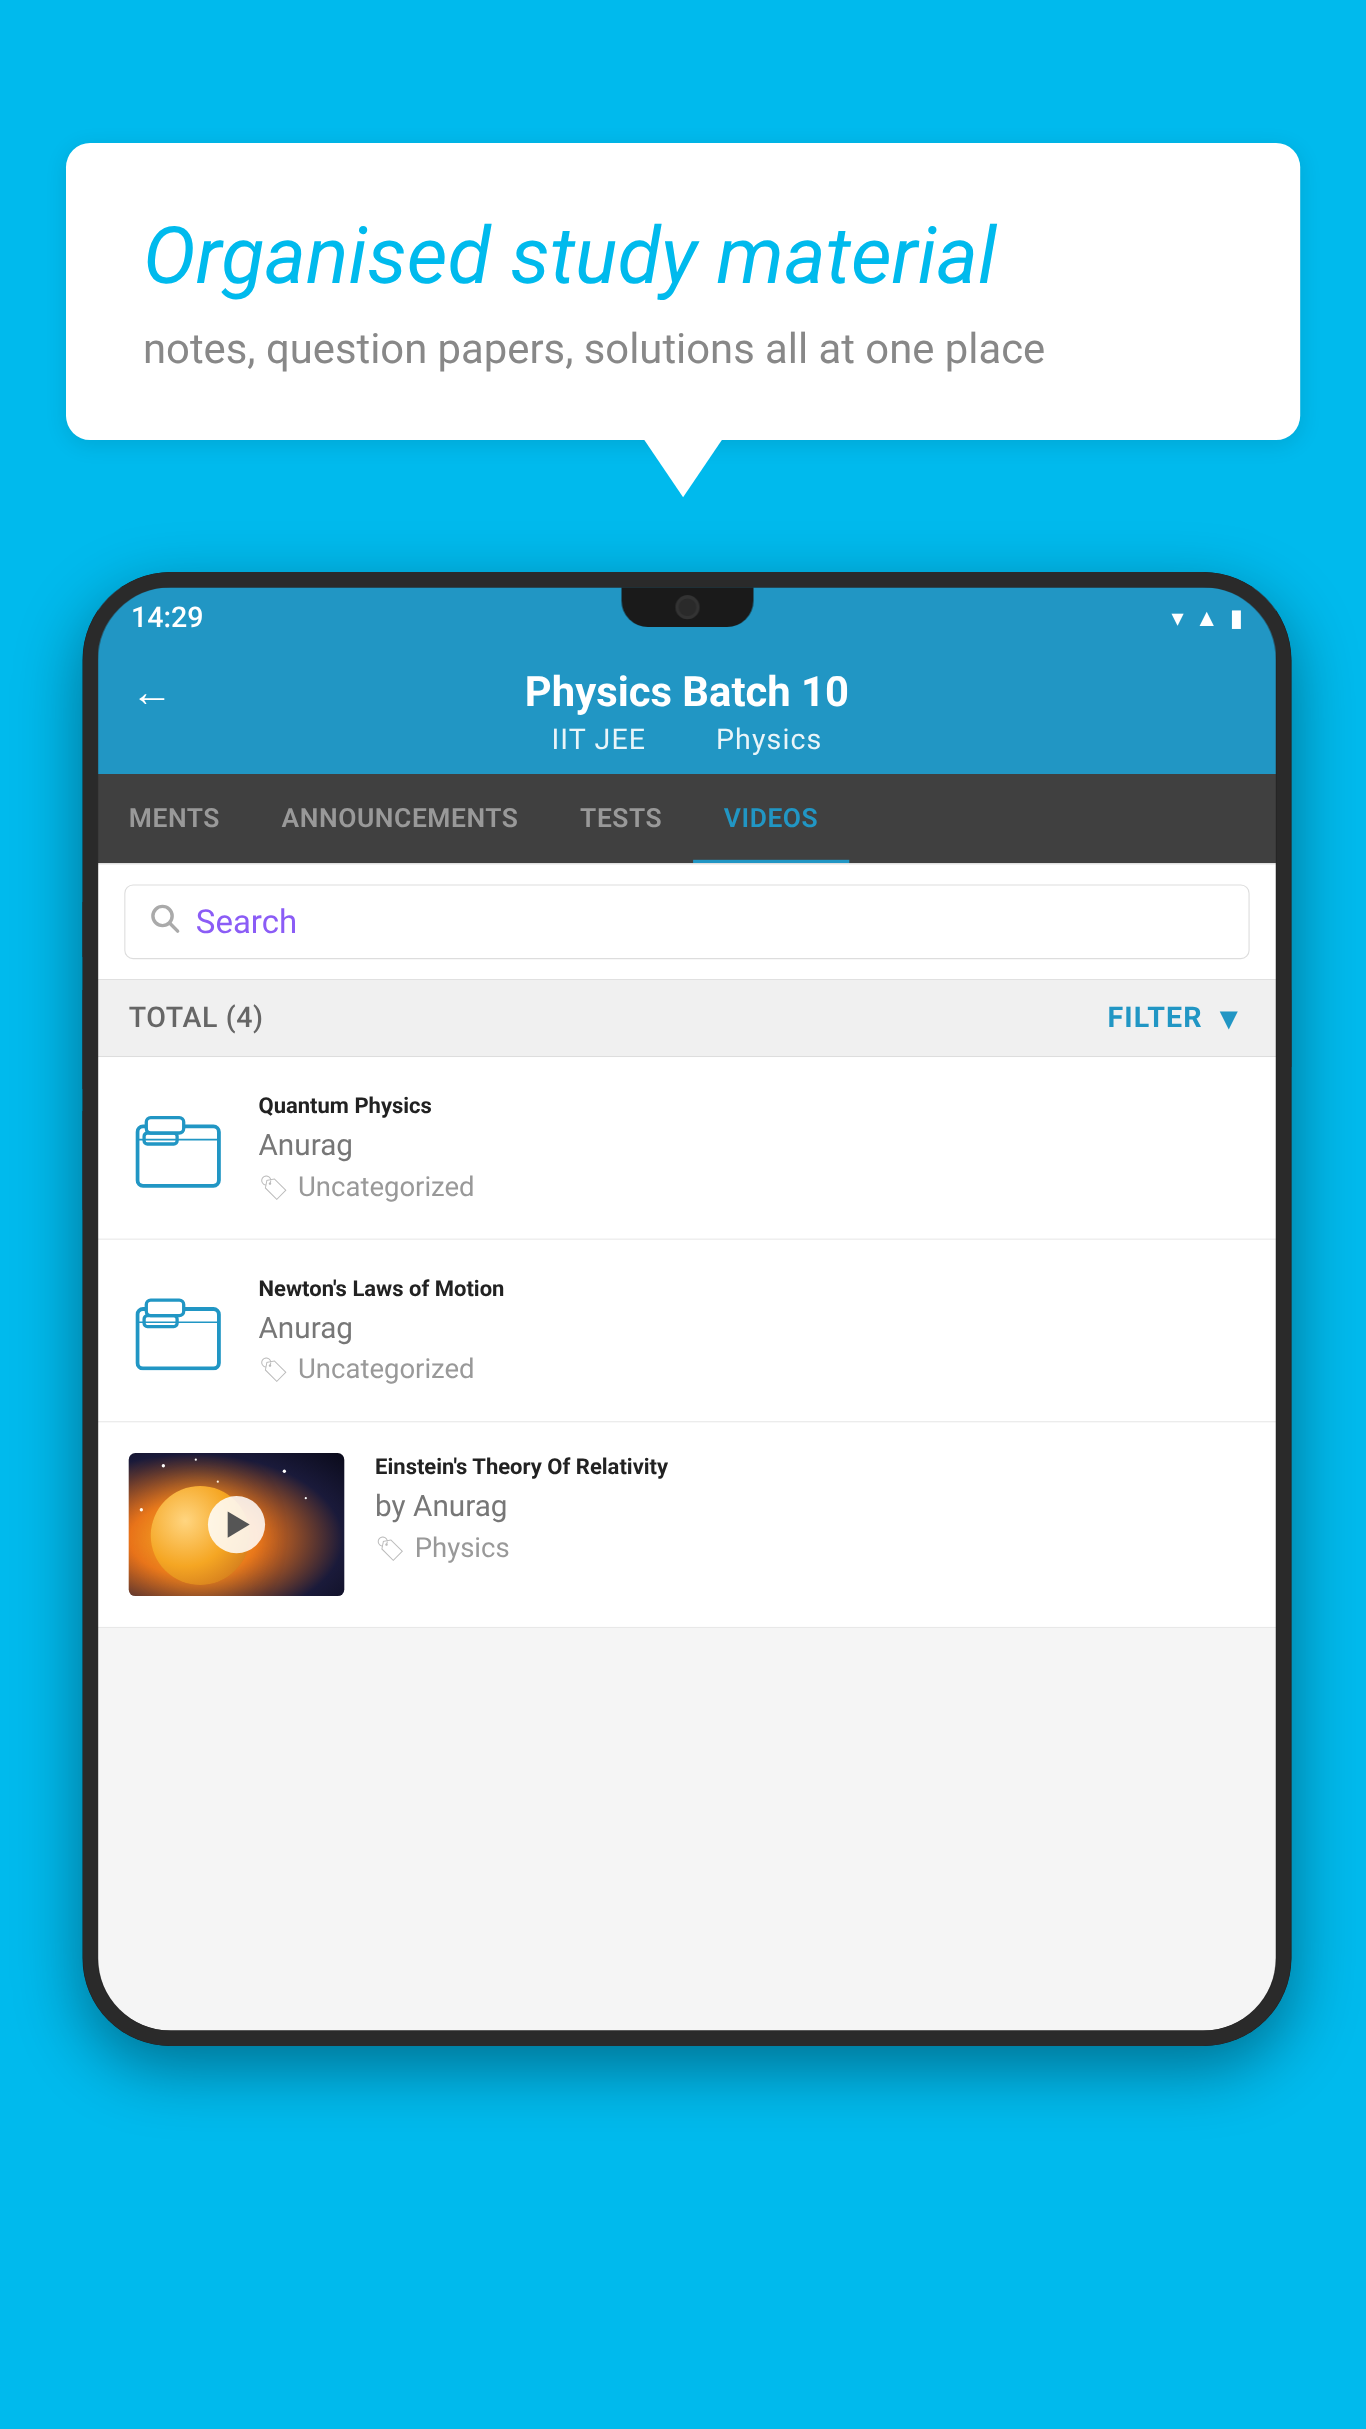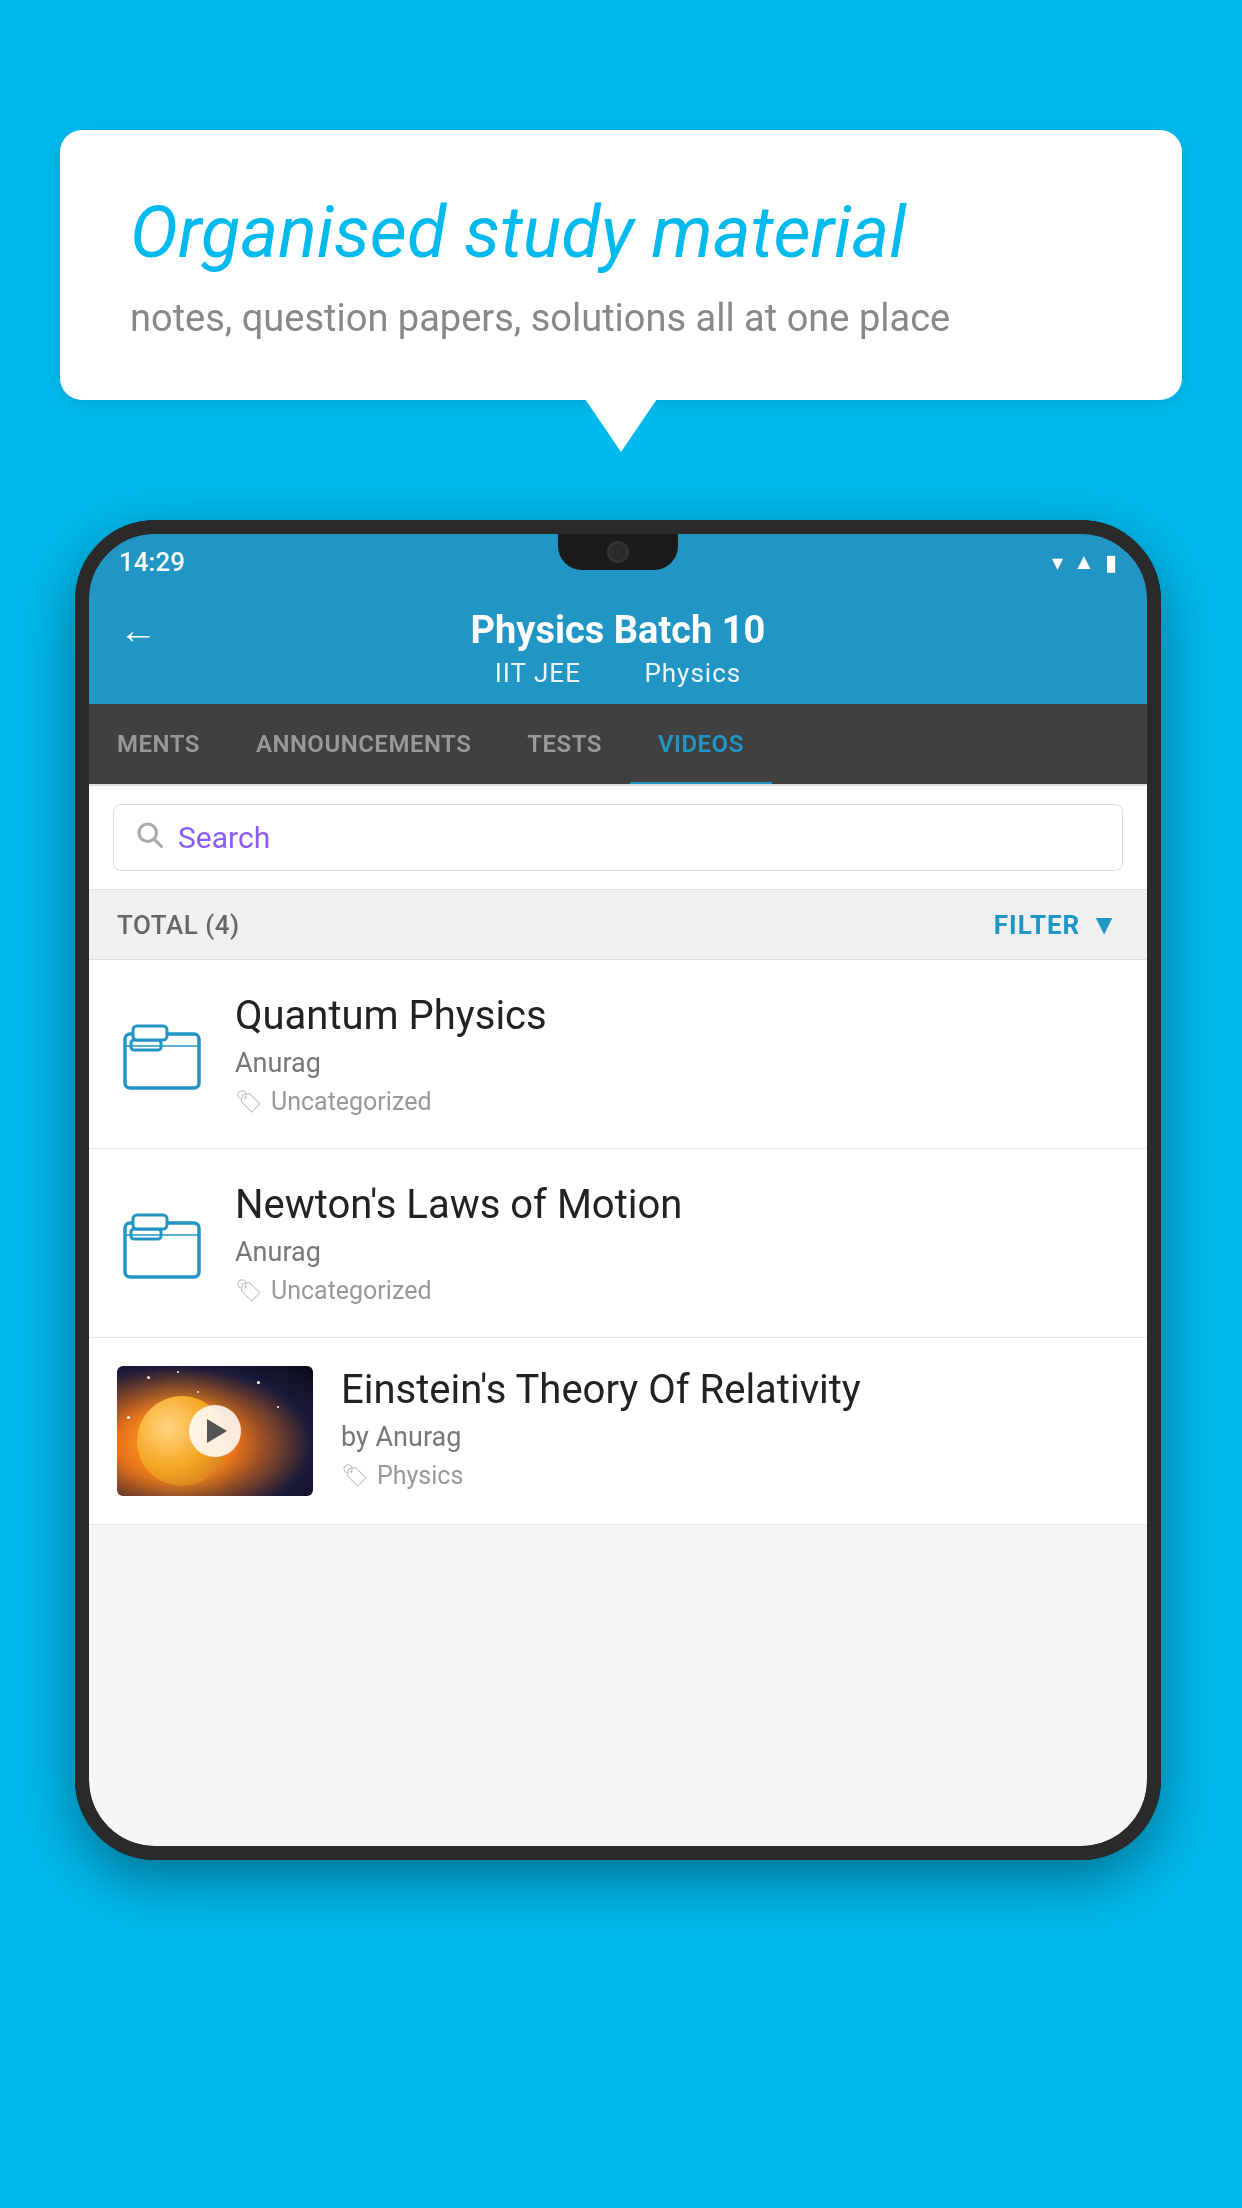--- a/index.html
+++ b/index.html
@@ -55,21 +55,21 @@
       font-size: 38px;
       color: #888;
       font-weight: 400;
     }
 
     
     .phone-container {
       position: absolute;
       top: 520px;
       left: 75px;
-      right: 81px;
+      right: 68px;
       height: 1340px;
     }
 
     .phone-frame {
       width: 100%;
       height: 100%;
       background: #1a1a1a;
       border-radius: 80px;
       position: relative;
       box-shadow: 0 20px 60px rgba(0,0,0,0.4);
@@ -316,22 +316,22 @@
       display: flex;
       align-items: center;
       justify-content: center;
     }
 
     .video-info {
       flex: 1;
     }
 
     .video-title {
-      font-size: 40px;
-      font-weight: 400;
+      font-size: 20px;
+      font-weight: 700;
       color: #222;
       margin-bottom: 8px;
     }
 
     .video-author {
       font-size: 27px;
       color: #777;
       margin-bottom: 8px;
     }
 

